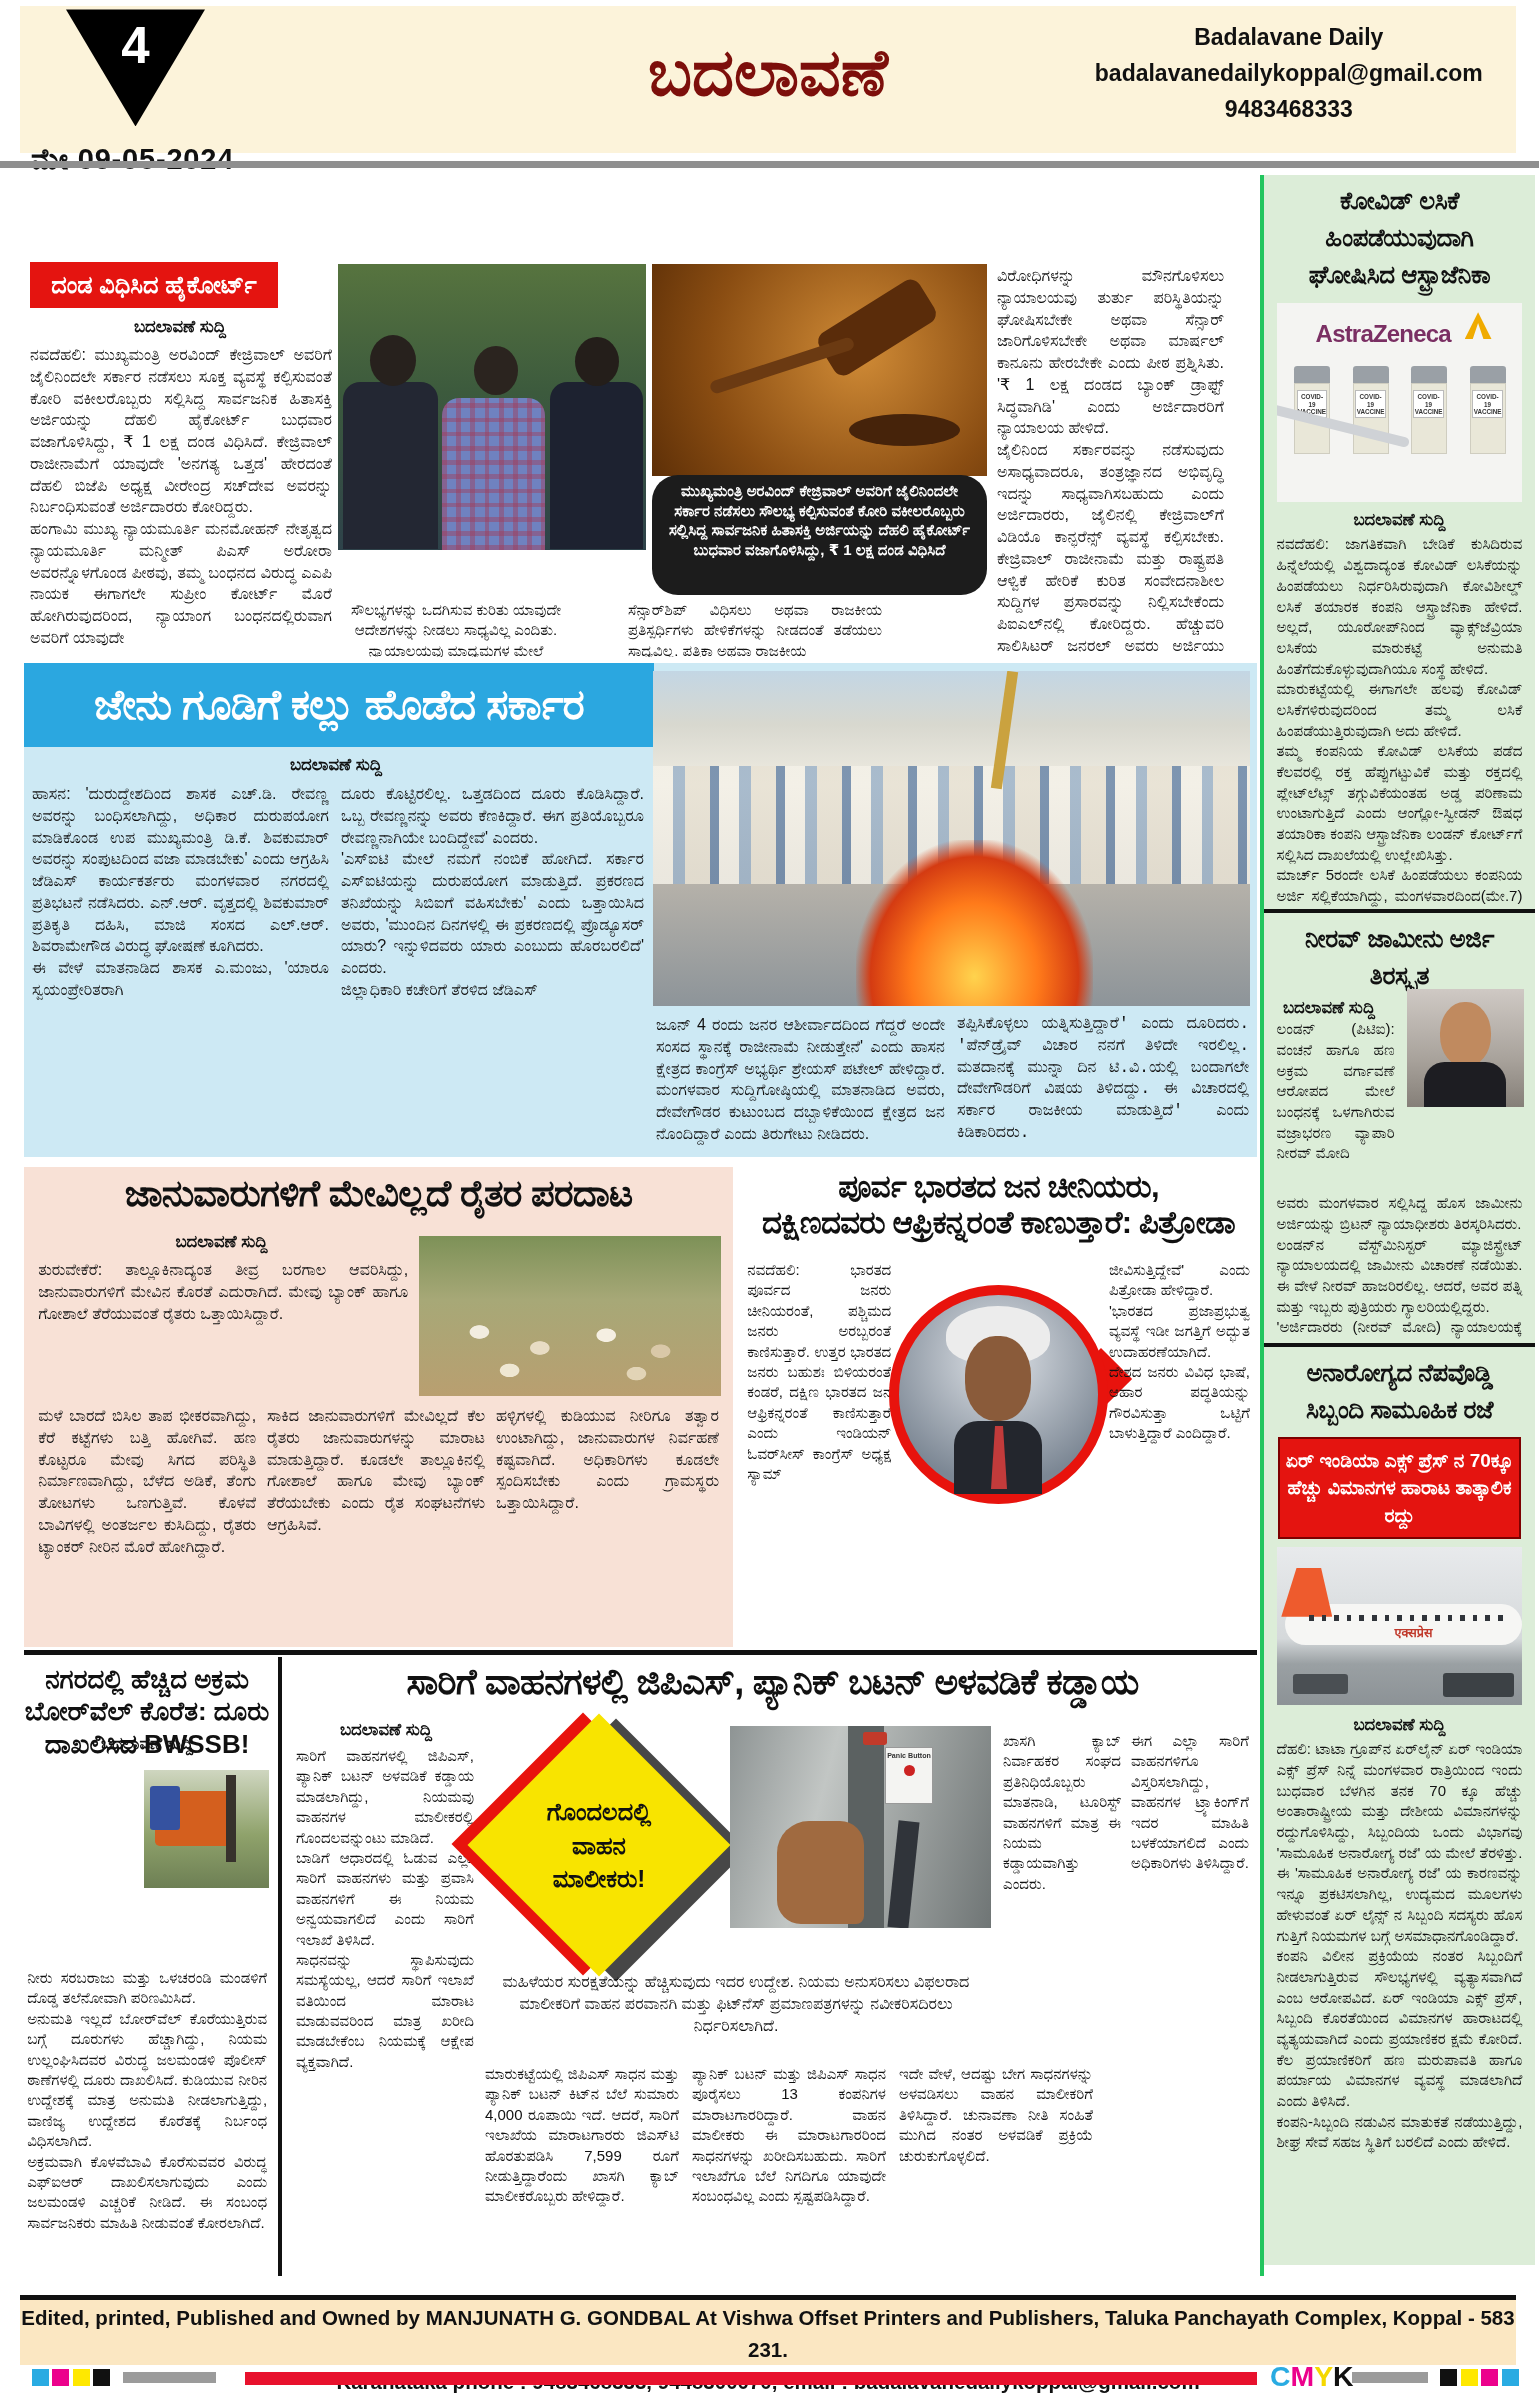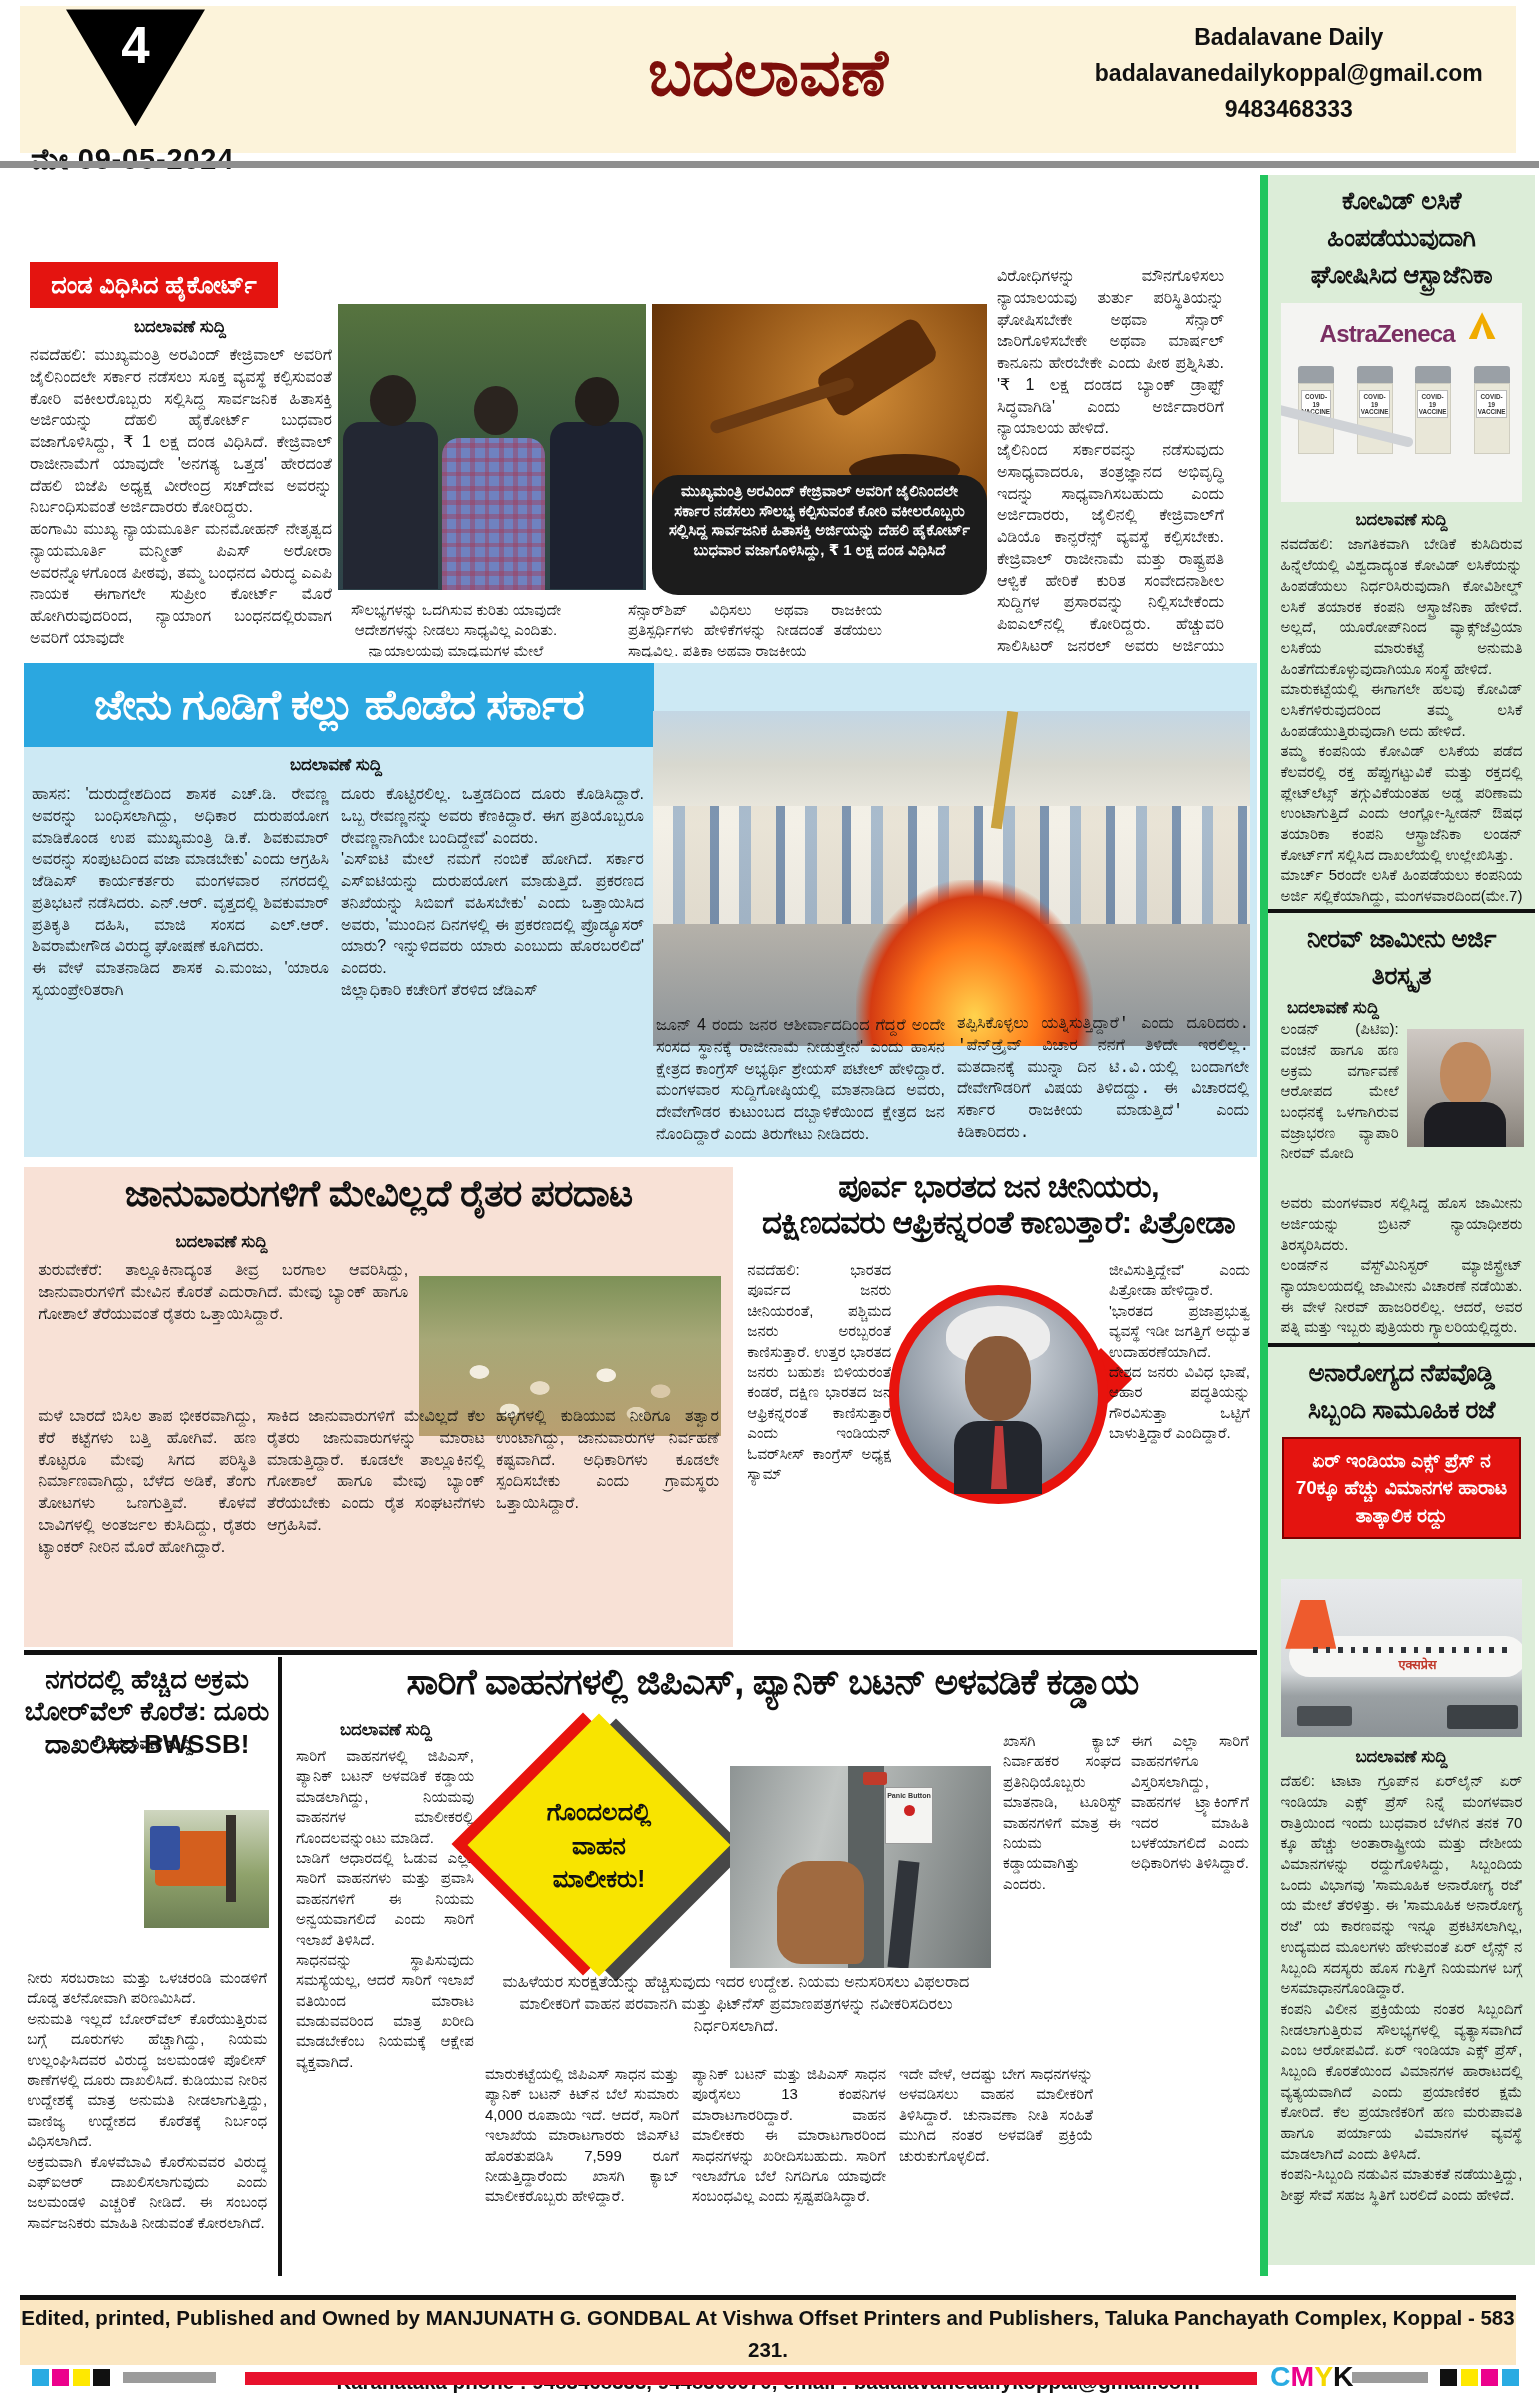--- a/index.html
+++ b/index.html
@@ -3,21 +3,21 @@
 <meta charset="utf-8">
 <style>
   html,body{margin:0;padding:0;background:#fff;}
   .page{position:relative;width:1539px;height:2401px;background:#fff;overflow:hidden;
         font-family:"Liberation Sans","DejaVu Sans",sans-serif;color:#111;}
   .abs{position:absolute;}
   .pre{white-space:pre-line;}
   .body-txt{font-size:16px;line-height:1.36;text-align:justify;white-space:pre-line;overflow:hidden;}
   .byline{font-weight:bold;font-size:16.6px;text-align:center;}
   .center{text-align:center;}
-  .ph{position:absolute;overflow:hidden;margin-top:40px;}
+  .ph{position:absolute;overflow:hidden;}
   
   .hdr-band{left:20px;top:6.3px;width:1496px;height:147px;background:#fcf3da;}
   .flag{left:46px;top:3.2px;width:139px;height:117px;background:#000;
         clip-path:polygon(0 0,100% 0,50% 100%);}
   .flag-num{position:absolute;left:0;right:0;top:6.3px;text-align:center;color:#fff;
         font-size:51px;font-weight:bold;}
   .hdr-date{left:11px;top:109px;font-size:29px;font-weight:800;letter-spacing:0.8px;margin-top:28px;}
   .masthead{left:0;right:0;top:28.4px;text-align:center;font-size:65px;font-weight:800;color:#7d0f0b;}
   .contact{right:14.2px;top:14.2px;width:426px;text-align:center;font-weight:bold;font-size:23px;line-height:1.55;}
   .gray-rule{left:0;top:161px;width:1539px;height:7.1px;background:#8f8f8f;}
@@ -46,21 +46,21 @@
   .vdiv{background:#111;}
   
   .a4a-headline{left:0;right:0;top:4.7px;text-align:center;font-size:26px;font-weight:800;line-height:1.25;}
   .a4b-headline{left:0;right:0;top:3.2px;text-align:center;font-size:36px;font-weight:800;letter-spacing:-0.8px;}
   .dia{position:absolute;width:186px;height:186px;transform:rotate(45deg);}
   .dia-red{background:#e8130d;}
   .dia-gray{background:#474747;}
   .dia-yellow{background:#f8e400;}
   .dia-text{position:absolute;text-align:center;font-weight:800;font-size:24px;line-height:1.4;white-space:pre-line;}
   
-  .rail{left:1260px;top:175px;width:275px;height:2101px;border-left:8px solid #22c55e;box-sizing:border-box;}
+  .rail{left:1260px;top:175px;width:275px;height:2101px;border-left:4px solid #22c55e;box-sizing:border-box;}
   .rail-sec{position:relative;background:#dcedd8;box-sizing:border-box;padding:8px 12.6px;overflow:hidden;}
   .rail-head{font-weight:800;font-size:24.5px;line-height:1.5;text-align:center;white-space:pre-line;letter-spacing:-0.4px;}
   .rail-body{font-size:15px;line-height:1.38;text-align:justify;white-space:pre-line;}
   .alert-box{background:#e41410;border:2.4px solid #7d0000;color:#fff;font-weight:800;font-size:19px;
         line-height:1.45;text-align:center;padding:8px 4.7px;margin:8px 1.6px;}
   
   .ftr-rule{left:20px;top:2295px;width:1496px;height:5.5px;background:#111;}
   .ftr-band{left:20px;top:2300px;width:1496px;height:65px;background:#fbe7c2;text-align:center;
         font-weight:bold;font-size:20.5px;line-height:32px;padding-top:1.6px;box-sizing:border-box;}
   .sq{position:absolute;width:17.4px;height:17.4px;top:2369px;}

